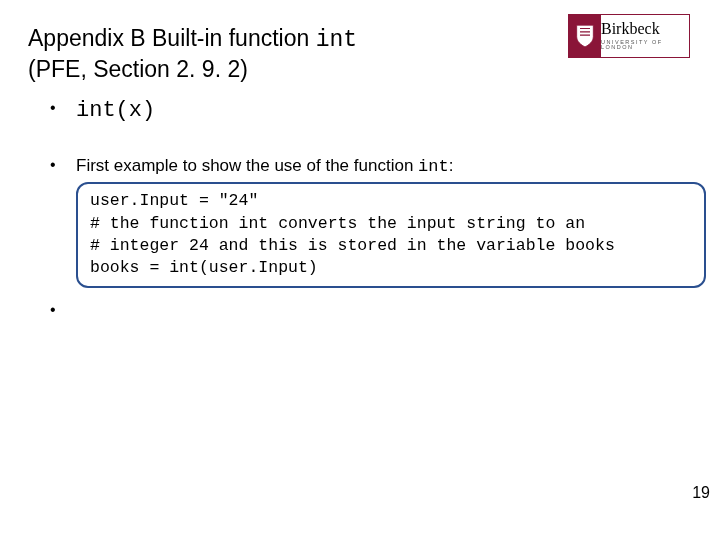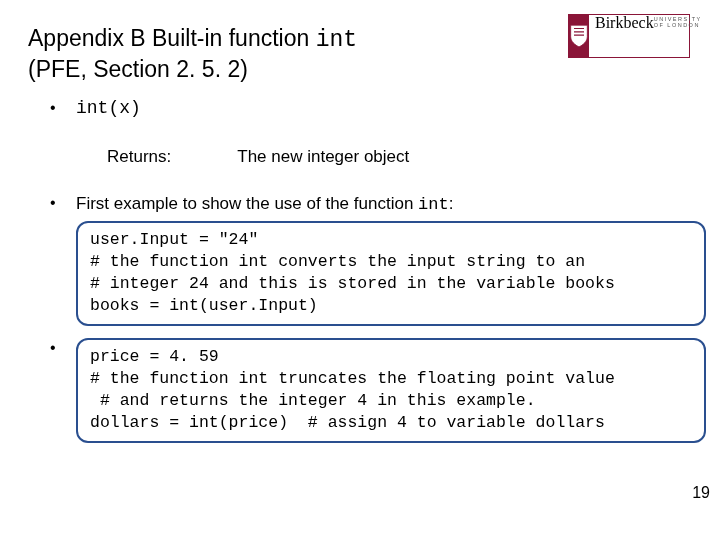--- a/index.html
+++ b/index.html
@@ -41,42 +41,41 @@
     background: #8a1538;
     display: flex;
     align-items: center;
     justify-content: center;
     color: #fff;
   }
   .logo .crest svg { width: 20px; height: 26px; }
   .logo .txt {
     flex: 1;
     display: flex;
-    flex-direction: row;
+    flex-direction: column;
     justify-content: center;
-    padding-left: 6px;
     line-height: 1.05;
   }
   .logo .bk  { font-family: Georgia, 'Times New Roman', serif; font-size: 16px; color: #000; }
   .logo .uol { font-size: 5.5px; letter-spacing: 1.5px; color: #555; margin-top: 2px; }
 
   ul.main { list-style: none; padding: 0; margin: 0 0 0 22px; }
   ul.main > li { position: relative; padding-left: 26px; margin-bottom: 6px; }
   ul.main > li::before {
     content: "•";
     position: absolute;
     left: 0;
     top: 0;
     font-size: 16px;
     line-height: 1.2;
   }
   .fn-sig {
     font-family: "Courier New", Courier, monospace;
-    font-size: 18px;
-    margin-bottom: 22px;
+    font-size: 22px;
+    margin-bottom: 12px;
   }
   .desc, .lead {
     font-size: 17px;
     line-height: 1.35;
   }
   .lead { margin-top: 20px; }
   .icode { font-family: "Courier New", Courier, monospace; }
   .params {
     margin: 8px 0 10px 28px;
     font-size: 17px;
@@ -120,49 +119,40 @@
         </svg>
     </div>
     <div class="txt">
       <div class="bk">Birkbeck</div>
       <div class="uol">UNIVERSITY OF LONDON</div>
     </div>
   </div>
 
   <div class="title">
     <span>Appendix B Built-in function </span><span class="code">int</span><br>
-    <span>(PFE, Section 2. 5. 2)</span>
+    <span>(PFE, Section 2. 9. 2)</span>
   </div>
 
   <ul class="main">
     <li>
       <div class="fn-sig">int(x)</div>
       <table class="params">
         <tbody>
-        <tr>
-          <td>Returns:</td>
-          <td></td>
-          <td>The new integer object</td>
-        </tr>
       </tbody>
         </table>
     </li>
 
     <li>
       <div class="lead">
         <span>First example to show the use of the function </span><span class="icode">int</span><span>:</span>
       </div>
       <div class="codebox">user.Input = "24"
 # the function int converts the input string to an
 # integer 24 and this is stored in the variable books
 books = int(user.Input)</div>
     </li>
 
     <li>
-      <div class="codebox">price = 4. 59
-# the function int truncates the floating point value
- # and returns the integer 4 in this example.
-dollars = int(price)  # assign 4 to variable dollars</div>
     </li>
   </ul>
 
   <div class="pagenum">19</div>
 </div>
 
 </body></html>

